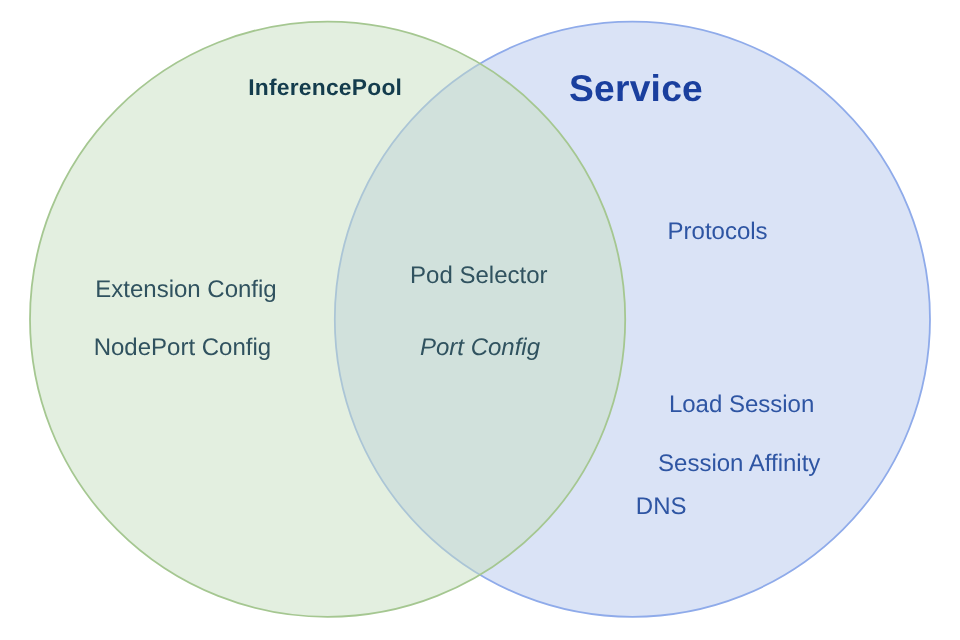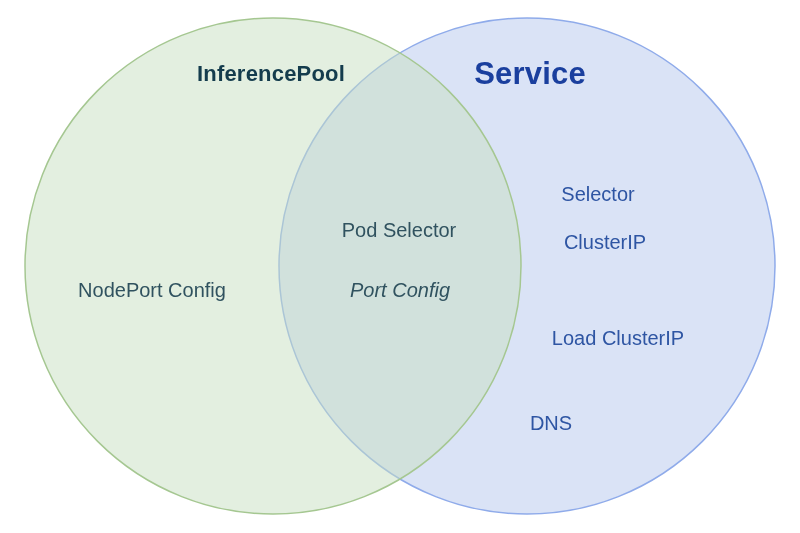--- a/index.html
+++ b/index.html
@@ -22,21 +22,21 @@
     width: 800px;
     height: 533px;
   }
   .label {
     position: absolute;
     transform: translate(-50%, -50%);
     white-space: nowrap;
     user-select: none;
   }
   .title-left {
-    font-size: 22px;
+    font-size: 19px;
     font-weight: 700;
     color: #143c4d;
     letter-spacing: 0.2px;
   }
   .title-right {
     font-size: 31px;
     font-weight: 700;
     color: #1a3f9e;
     letter-spacing: 0.2px;
   }
@@ -59,23 +59,24 @@
   <svg class="venn-svg" viewBox="0 0 800 533">
     <circle cx="527" cy="266" r="248" fill-opacity="0.5" stroke-width="1.5" fill="#b5c7ed"></circle>
     <circle cx="527" cy="266" r="248" fill="none" stroke-width="1.5" stroke="#8fabea"></circle>
     <circle cx="273" cy="266" r="248" fill-opacity="0.5" stroke-width="1.5" fill="#c7dfc1"></circle>
     <circle cx="273" cy="266" r="248" fill="none" stroke-width="1.5" stroke="#a5c791"></circle>
   </svg>
 
   <div class="label title-left" style="left:271px; top:74px;">InferencePool</div>
   <div class="label title-right" style="left:530px; top:74px;">Service</div>
 
+  <div class="label item-left" style="left:155px; top:242px;">Extension Config</div>
   <div class="label item-left" style="left:152px; top:290px;">NodePort Config</div>
 
   <div class="label item-overlap" style="left:399px; top:230px;">Pod Selector</div>
   <div class="label item-overlap" style="left:400px; top:290px;font-style:italic;">Port Config</div>
 
-  <div class="label item-right" style="left:598px; top:194px;">Selector</div>
-  <div class="label item-right" style="left:605px; top:242px;">ClusterIP</div>
-  <div class="label item-right" style="left:618px; top:338px;">Load ClusterIP</div>
+  <div class="label item-right" style="left:598px; top:194px;">Protocols</div>
+  <div class="label item-right" style="left:618px; top:338px;">Load Session</div>
+  <div class="label item-right" style="left:616px; top:387px;">Session Affinity</div>
   <div class="label item-right" style="left:551px; top:423px;">DNS</div>
 
 </div>
 
 </body></html>

